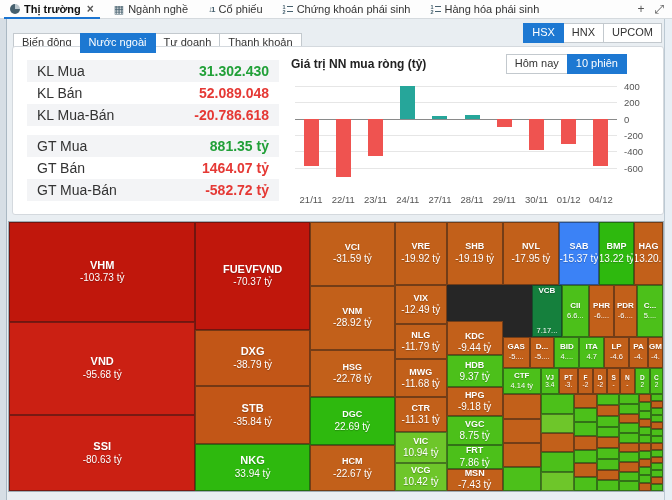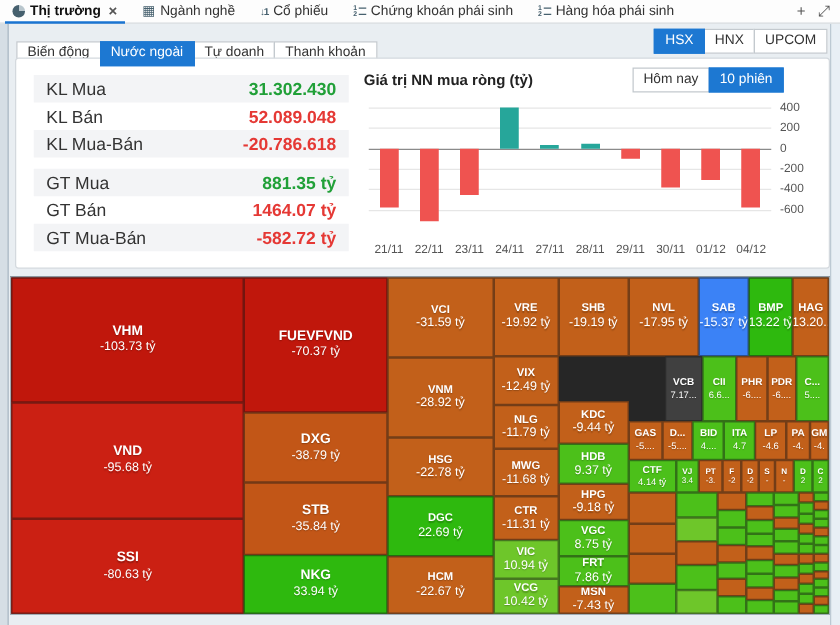--- a/index.html
+++ b/index.html
@@ -299,21 +299,21 @@
       <span class="v">10.94 tỷ</span>
     </div>
     <div class="cell s-md" style="left: 59%; top: 89.6%; width: 7.9%; height: 10.4%; background: rgb(110, 198, 42);">
       <span class="t">VCG</span>
       <span class="v">10.42 tỷ</span>
     </div>
     <div class="cell s-md" style="left: 66.9%; top: 0%; width: 8.6%; height: 23.3%; background: rgb(194, 96, 26);">
       <span class="t">SHB</span>
       <span class="v">-19.19 tỷ</span>
     </div>
-    <div class="cell s-md" style="left: 66.9%; top: 36.7%; width: 8.6%; height: 12.9%; background: rgb(194, 96, 26);">
+    <div class="cell s-md" style="left: 66.9%; top: 36.7%; width: 8.6%; height: 12.9%; background: rgb(194, 96, 26); justify-content: flex-end;">
       <span class="t">KDC</span>
       <span class="v">-9.44 tỷ</span>
     </div>
     <div class="cell s-md" style="left: 66.9%; top: 49.6%; width: 8.6%; height: 11.9%; background: rgb(76, 192, 26);">
       <span class="t">HDB</span>
       <span class="v">9.37 tỷ</span>
     </div>
     <div class="cell s-md" style="left: 66.9%; top: 61.5%; width: 8.6%; height: 10.7%; background: rgb(194, 96, 26);">
       <span class="t">HPG</span>
       <span class="v">-9.18 tỷ</span>
@@ -339,21 +339,21 @@
       <span class="v">-15.37 tỷ</span>
     </div>
     <div class="cell s-md" style="left: 90.2%; top: 0%; width: 5.4%; height: 23.3%; background: rgb(46, 185, 14);">
       <span class="t">BMP</span>
       <span class="v">13.22 tỷ</span>
     </div>
     <div class="cell s-md" style="left: 95.6%; top: 0%; width: 4.4%; height: 23.3%; background: rgb(194, 96, 26);">
       <span class="t">HAG</span>
       <span class="v">-13.20...</span>
     </div>
-    <div class="cell s-sm" style="left: 80%; top: 23.3%; width: 4.5%; height: 19.3%; background: #404040;">
+    <div class="cell s-sm" style="left: 80%; top: 23.3%; width: 4.5%; height: 19.3%; background: #15803d; justify-content: space-between;">
       <span class="t">VCB</span>
       <span class="v">7.17...</span>
     </div>
     <div class="cell s-sm" style="left: 84.5%; top: 23.3%; width: 4.2%; height: 19.3%; background: rgb(76, 192, 26);">
       <span class="t">CII</span>
       <span class="v">6.6...</span>
     </div>
     <div class="cell s-sm" style="left: 88.7%; top: 23.3%; width: 3.8%; height: 19.3%; background: rgb(194, 96, 26);">
       <span class="t">PHR</span>
       <span class="v">-6....</span>

